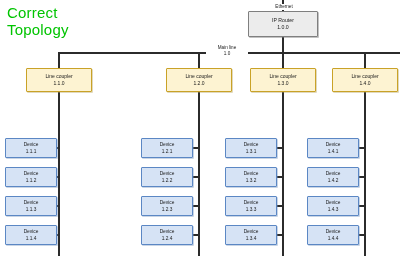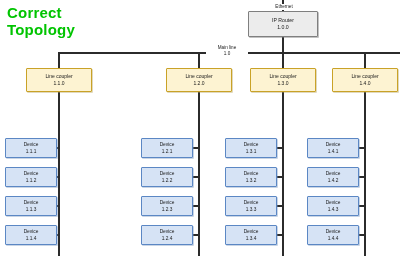--- a/index.html
+++ b/index.html
@@ -13,21 +13,21 @@
   }
   #diagram{
     position:absolute;left:0;top:0;width:400px;height:256px;
   }
 
   
   .title{
     position:absolute;
     left:7px; top:4px;
     font-size:15px;
-    font-weight:bold;
+    font-weight:normal;
     color:#00c400;
     line-height:17px;
     letter-spacing:0.2px;
     white-space:pre-line;
     user-select:none;
   }
 
   
   .node{
     position:absolute;

